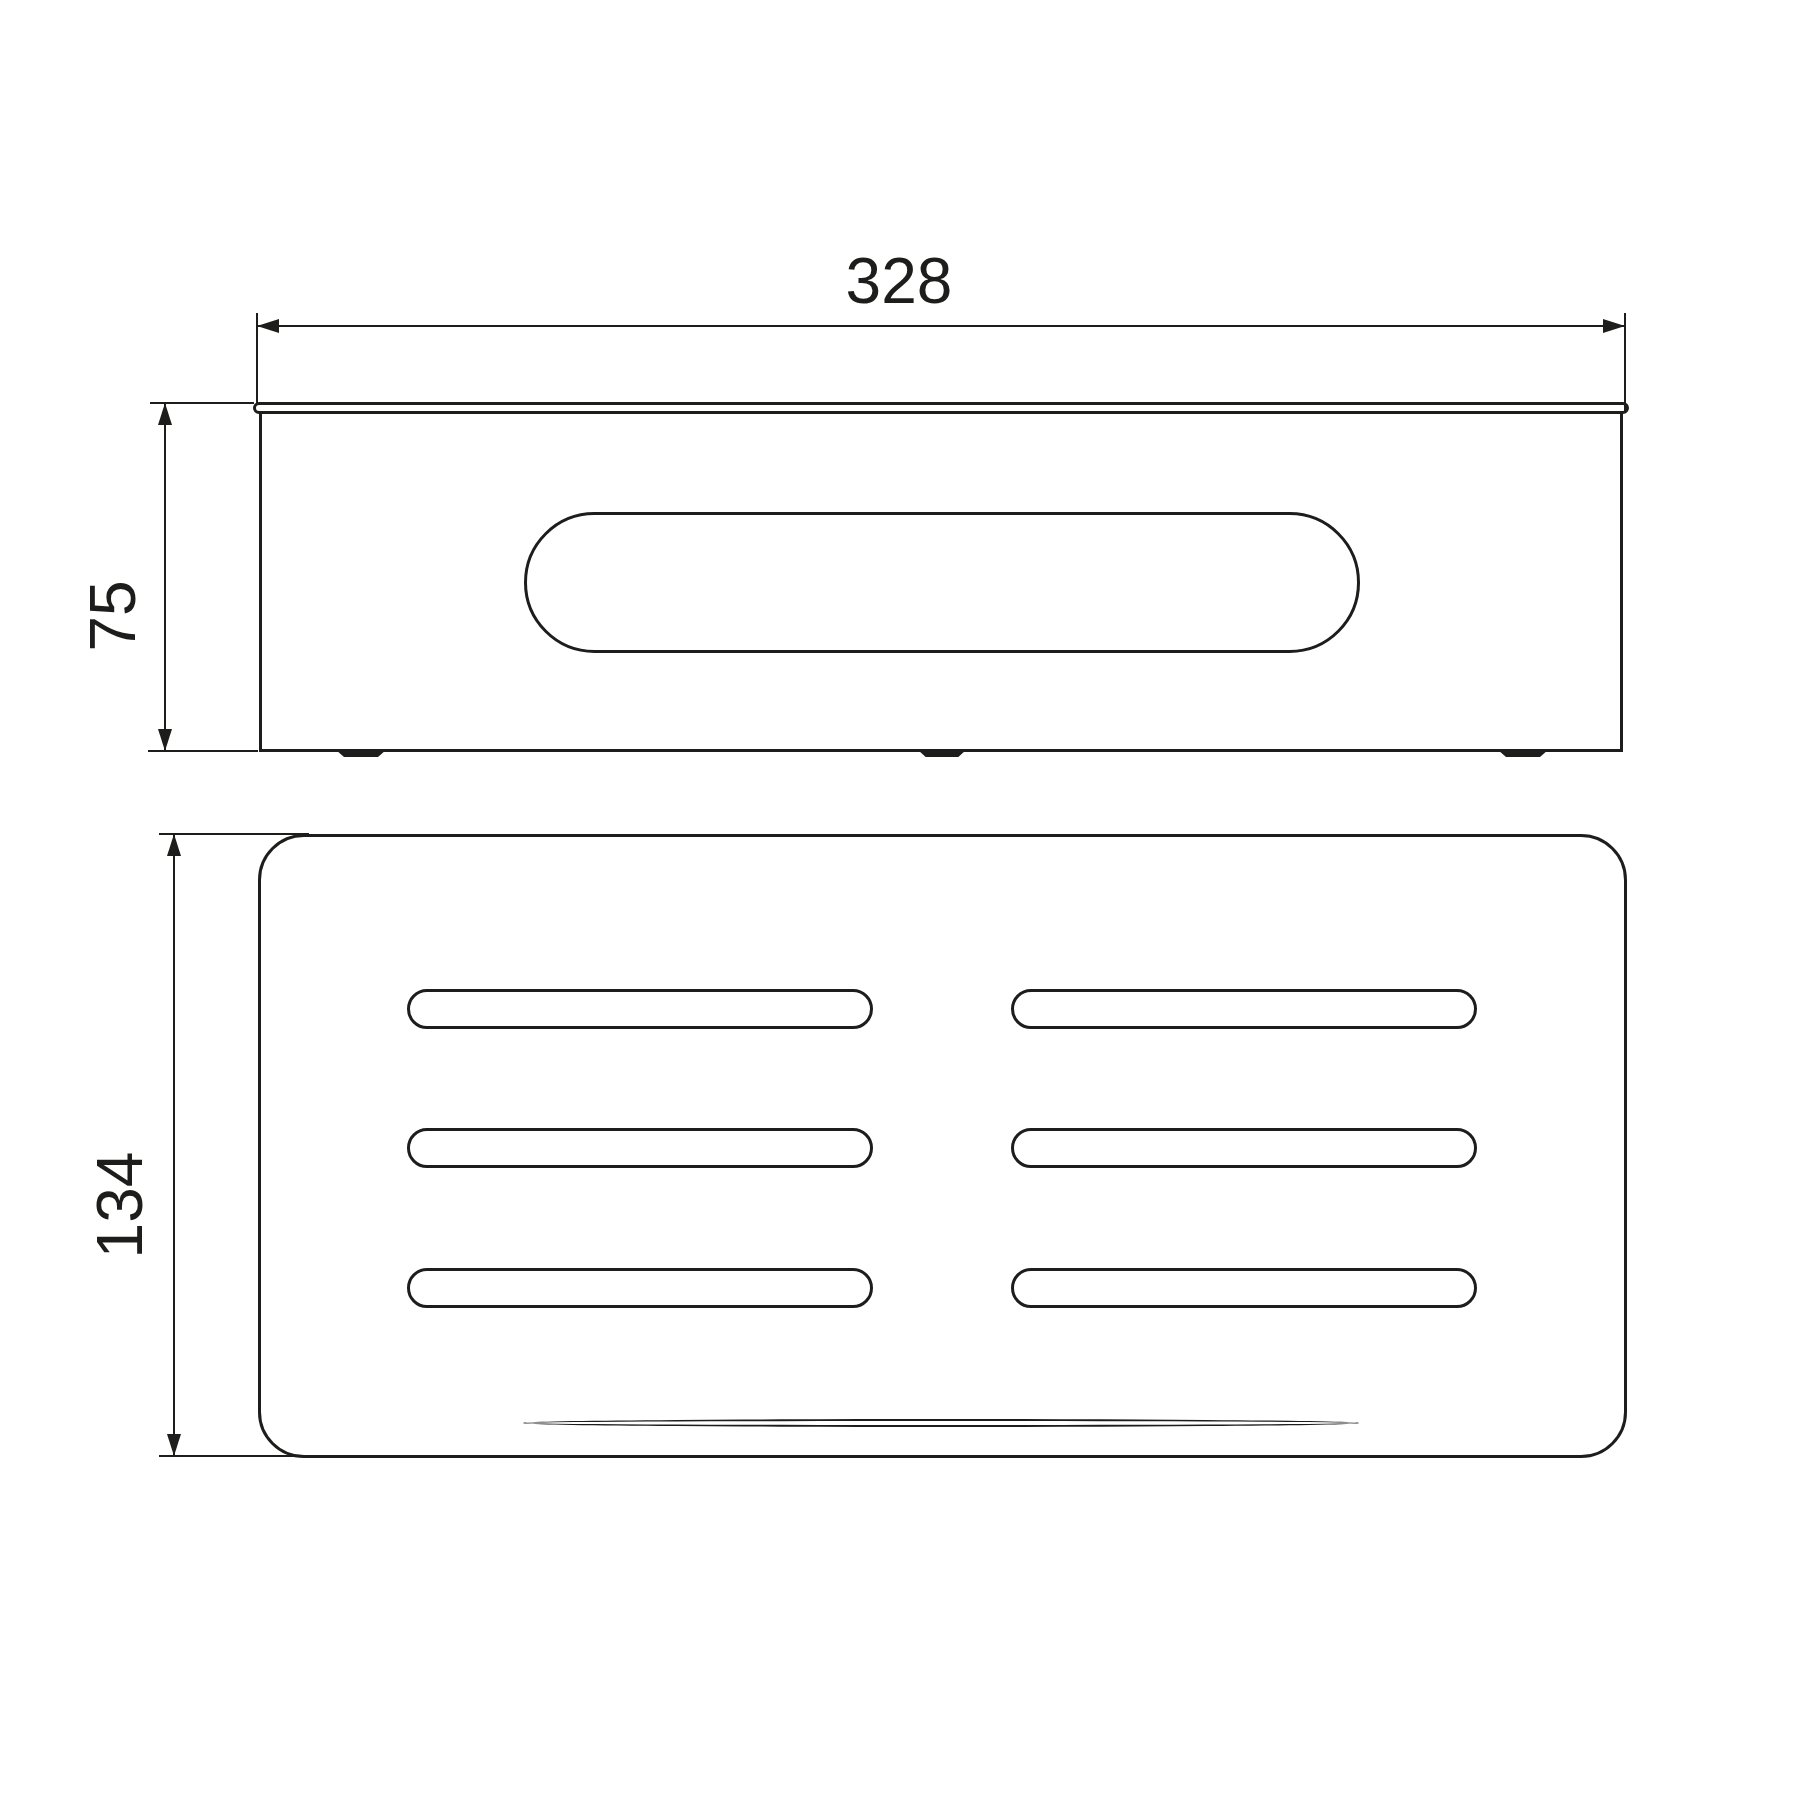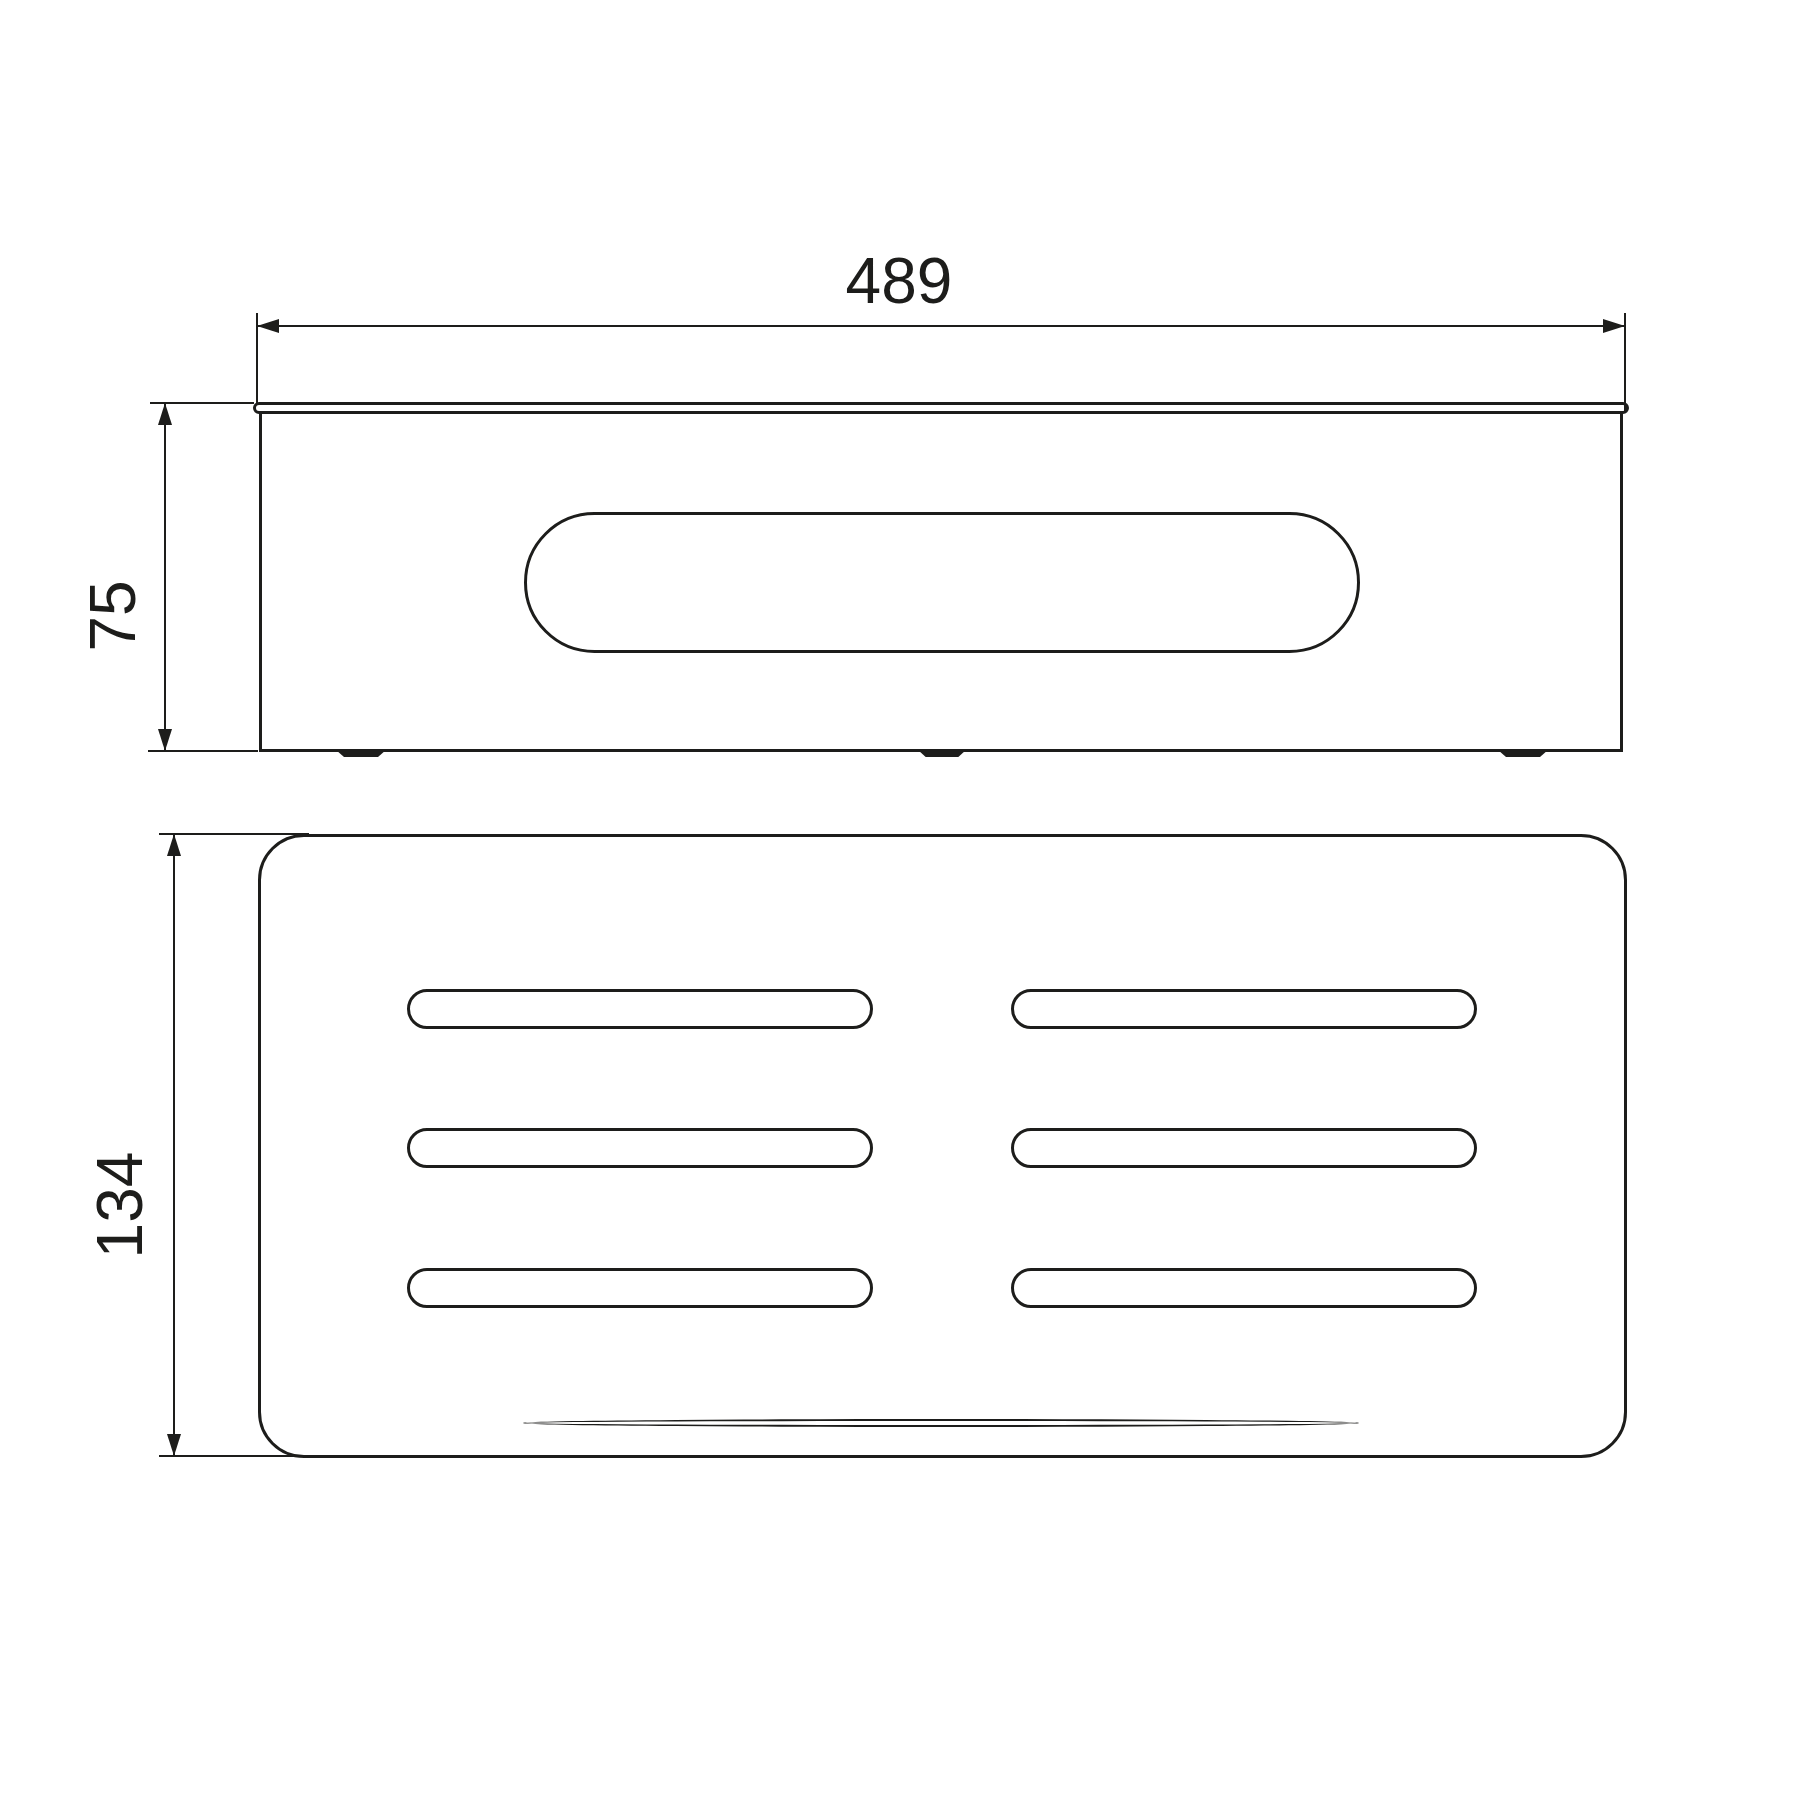--- a/index.html
+++ b/index.html
@@ -126,21 +126,21 @@
     <div class="abs foot f2"></div>
     <div class="abs foot f3"></div>
   </div>
 
   <div>
     <div class="abs dl dw-line"></div>
     <div class="abs dl dw-ext-left"></div>
     <div class="abs dl dw-ext-right"></div>
     <div class="abs ah left  dw-arr-l"></div>
     <div class="abs ah right dw-arr-r"></div>
-    <div class="abs dim-label dw-label">489</div>
+    <div class="abs dim-label dw-label">328</div>
   </div>
 
   <div>
     <div class="abs dl dh-line"></div>
     <div class="abs dl dh-ext-top"></div>
     <div class="abs dl dh-ext-bottom"></div>
     <div class="abs ah up   dh-arr-u"></div>
     <div class="abs ah down dh-arr-d"></div>
     <div class="abs dim-label vert dh-label">75</div>
   </div>

